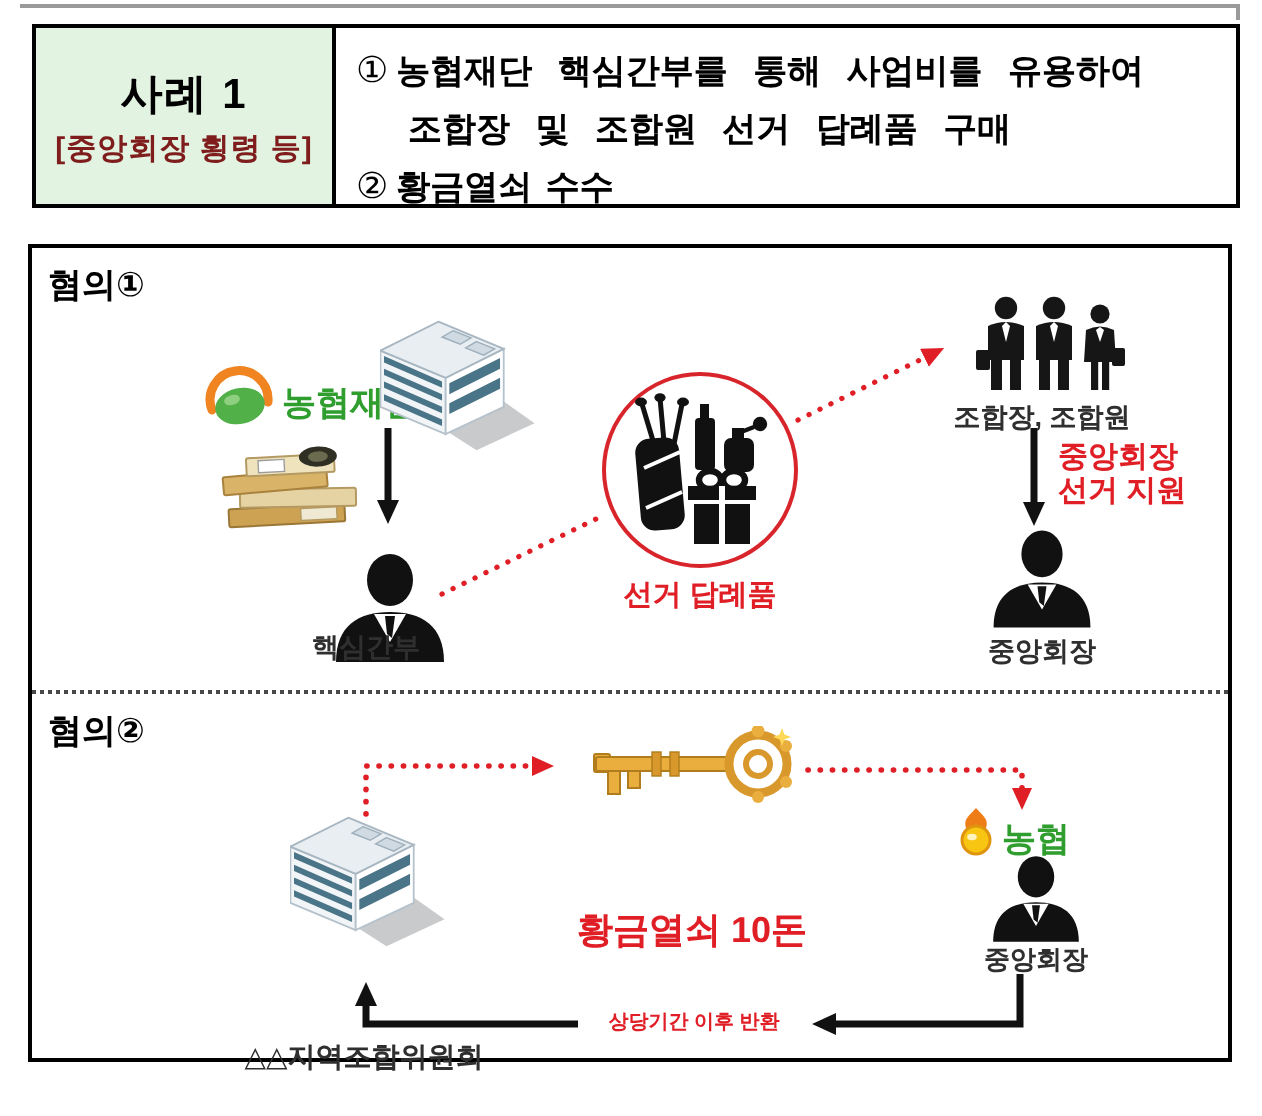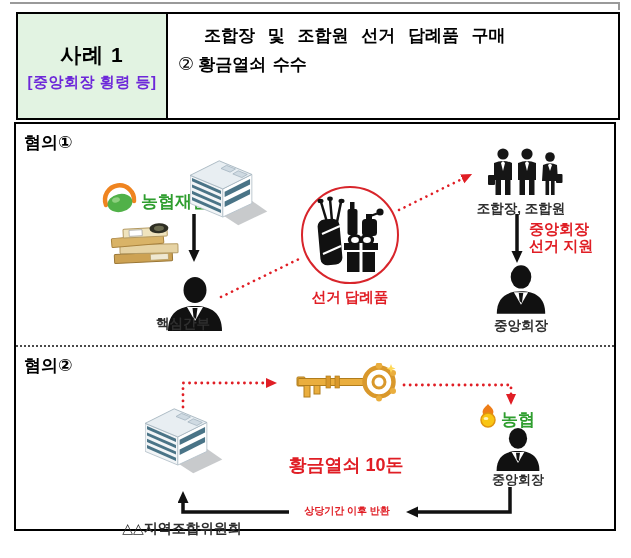--- a/index.html
+++ b/index.html
@@ -3,24 +3,24 @@
 <meta charset="utf-8">
 <style>
   html,body{margin:0;padding:0;background:#fff;}
   body{font-family:"Liberation Sans","DejaVu Sans",sans-serif;}
   .canvas{position:relative;width:631px;height:558px;background:#fff;overflow:hidden;}
   .abs{position:absolute;}
   
   .top-line{left:10px;top:2px;width:610px;height:1.5px;background:#9a9a9a;}
   .top-tick{left:618px;top:2px;width:1.5px;height:8px;background:#9a9a9a;}
   
-  .header-table{left:16px;top:12px;width:604px;height:108px;border:2px solid #000;display:flex;box-sizing:border-box;background:#fff;}
+  .header-table{left:16px;top:12px;width:604px;height:92px;border:2px solid #000;display:flex;box-sizing:border-box;background:#fff;}
   .case-cell{width:150px;background:#e2f3e2;border-right:2px solid #000;display:flex;flex-direction:column;align-items:center;justify-content:center;gap:4px;box-sizing:border-box;}
   .case-title{font-size:21px;font-weight:700;color:#000;letter-spacing:1px;}
-  .case-subtitle{font-size:15px;font-weight:700;color:#6d28d9;letter-spacing:0.5px;}
+  .case-subtitle{font-size:15px;font-weight:700;color:#7f1d1d;letter-spacing:0.5px;}
   .desc-cell{flex:1;padding:7px 8px 0 10px;box-sizing:border-box;}
   .desc-line{font-size:17px;font-weight:700;color:#000;line-height:29px;word-spacing:8px;white-space:nowrap;}
   .desc-line .num{font-weight:400;font-size:18px;word-spacing:0;margin-right:4px;}
   .desc-line.cont{padding-left:26px;}
   .desc-line.plain{word-spacing:2px;}
   
   .main-box{left:14px;top:122px;width:602px;height:409px;border:2px solid #000;box-sizing:border-box;background:#fff;}
   .divider{left:16px;top:345px;width:598px;height:0;border-top:2px dotted #4a4a4a;}
   .sec-label{font-size:17px;font-weight:700;color:#000;}
   
@@ -65,20 +65,21 @@
 
   <div class="abs top-line"></div>
   <div class="abs top-tick"></div>
 
   <div class="abs header-table">
     <div class="case-cell">
       <div class="case-title">사례 1</div>
       <div class="case-subtitle">[중앙회장 횡령 등]</div>
     </div>
     <div class="desc-cell">
+      <div class="desc-line"><span class="num">①</span><span>농협재단 핵심간부를 통해 사업비를 유용하여</span></div>
       <div class="desc-line cont">조합장 및 조합원 선거 답례품 구매</div>
       <div class="desc-line plain"><span class="num">②</span><span>황금열쇠 수수</span></div>
     </div>
   </div>
 
   <div class="abs main-box"></div>
   <div class="abs divider"></div>
 
   <div class="abs sec-label" style="left:24px;top:131px;">혐의①</div>
 

